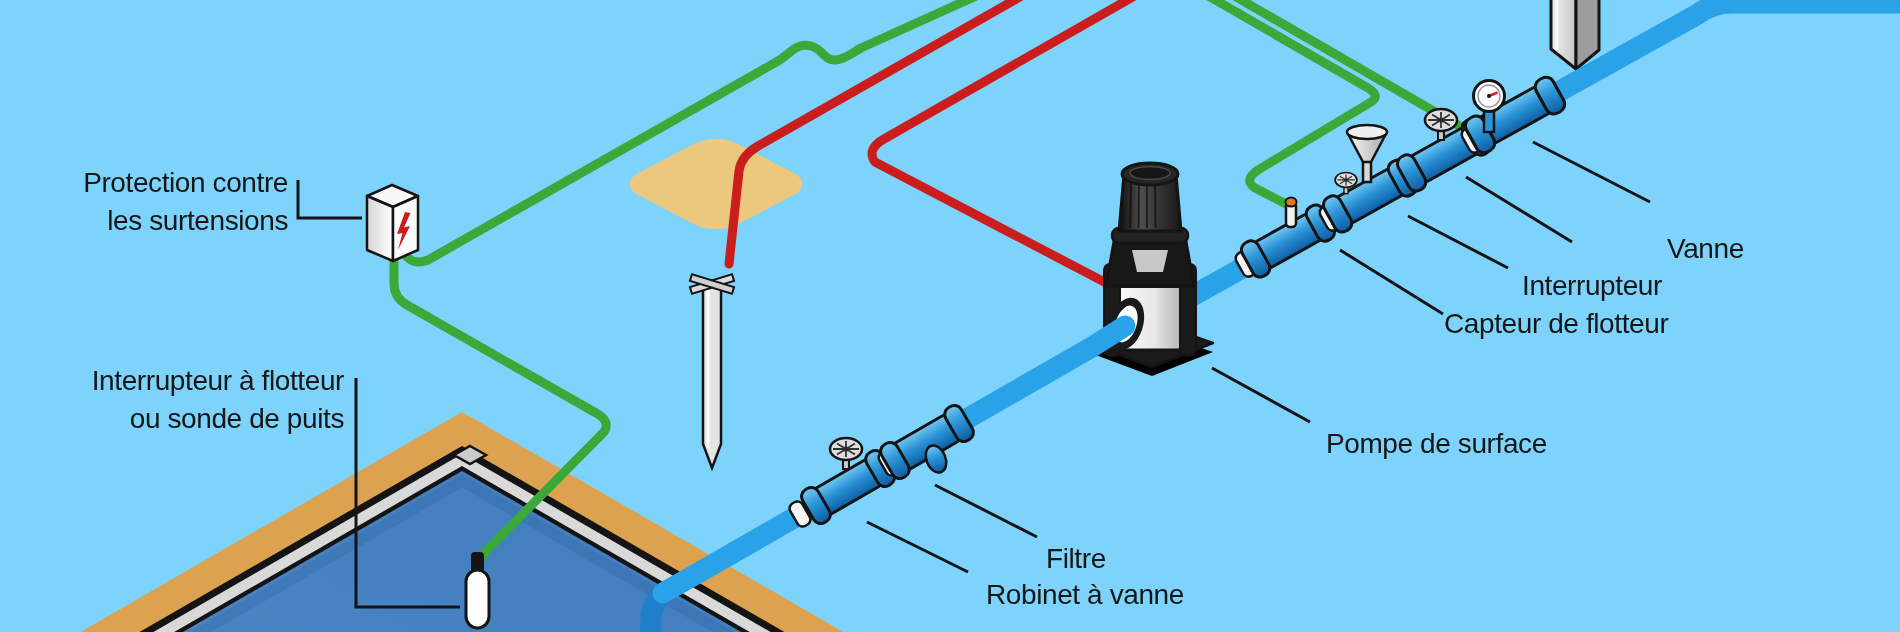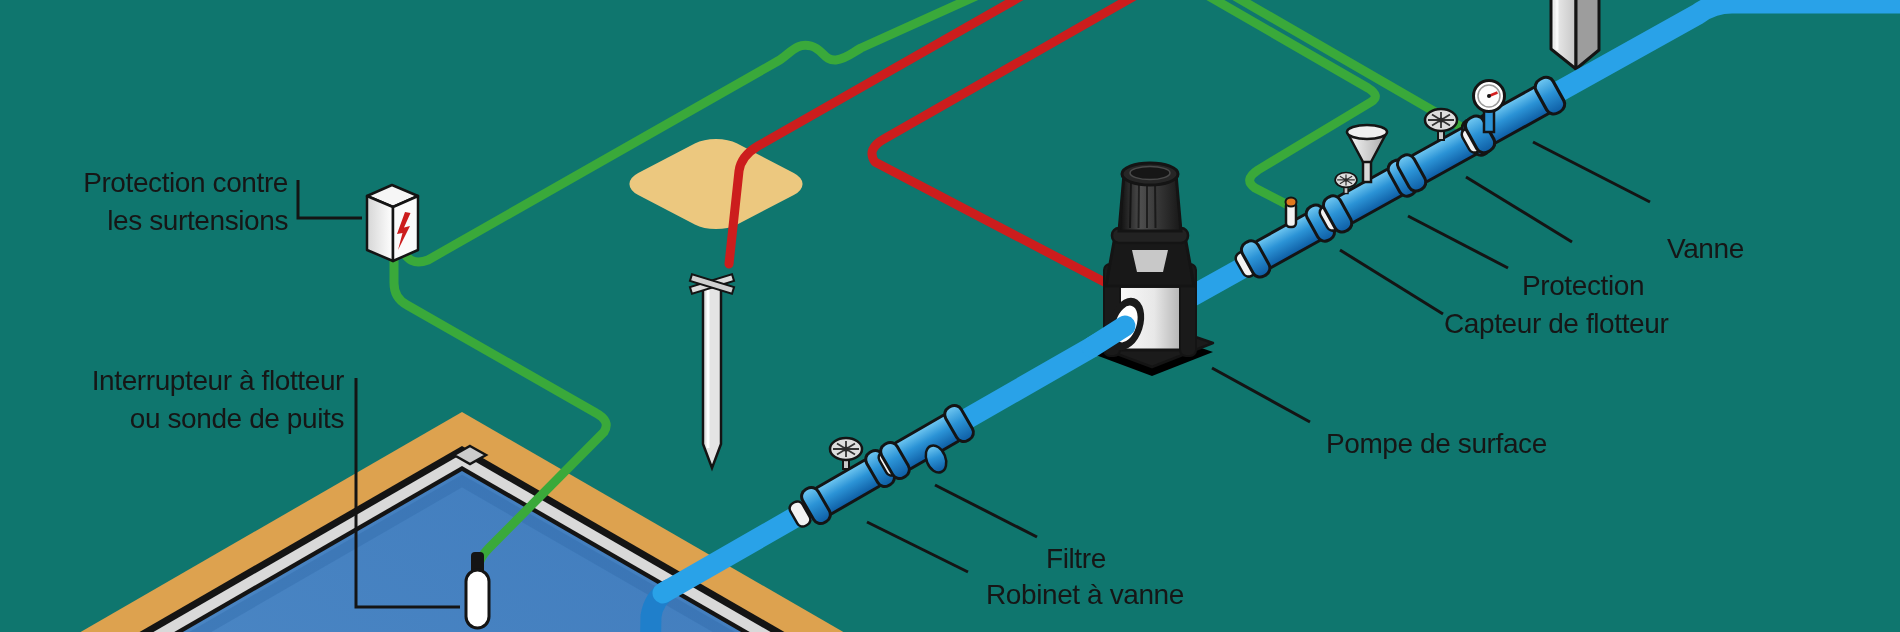--- a/index.html
+++ b/index.html
@@ -1,17 +1,17 @@
 <!DOCTYPE html>
 <html style="--wire-green: #3aa93a; --wire-red: #cc1d1d; --pipe-blue: #29a2e8; --pipe-blue-deep: #1f7fcb; --fitting-dark: #0d5ca3; --fitting-mid: #2b93d6; --fitting-light: #72c9f2; --pool-rim-orange: #dda24f; --pool-coping-gray: #d9d9d9; --ground-patch-tan: #ecc87f; --water-light: #609dd4; --water-dark: #3a75b8; --label-text: #161616; --outline-black: #141414;"><head>
 <meta charset="utf-8">
 <style>
   html,body{margin:0;padding:0;background:#fff;}
   .stage{
-    position:relative;width:1900px;height:632px;background:#0f766e;
+    position:relative;width:1900px;height:632px;background:#7dd3fc;
     overflow:hidden;font-family:"Liberation Sans",sans-serif;
   }
   .stage svg{position:absolute;left:0;top:0;}
   .label{
     position:absolute;font-size:28px;line-height:1.34;color:var(--label-text,#161616);
     white-space:nowrap;letter-spacing:-0.4px;
   }
   .label.right{text-align:right;}
 </style>
 </head>
@@ -198,18 +198,18 @@
 
 <div class="label right" style="left:0;top:164px;width:288px">
   <div>Protection contre</div>
   <div>les surtensions</div>
 </div>
 <div class="label right" style="left:0;top:362px;width:344px">
   <div>Interrupteur à flotteur</div>
   <div>ou sonde de puits</div>
 </div>
 <div class="label" style="left:1667px;top:230px">Vanne</div>
-<div class="label" style="left:1522px;top:267px">Protection</div>
+<div class="label" style="left:1522px;top:267px">Interrupteur</div>
 <div class="label" style="left:1444px;top:305px">Capteur de flotteur</div>
 <div class="label" style="left:1326px;top:425px">Pompe de surface</div>
 <div class="label" style="left:1046px;top:540px">Filtre</div>
 <div class="label" style="left:986px;top:576px">Robinet à vanne</div>
 </div>
 
 </body></html>

